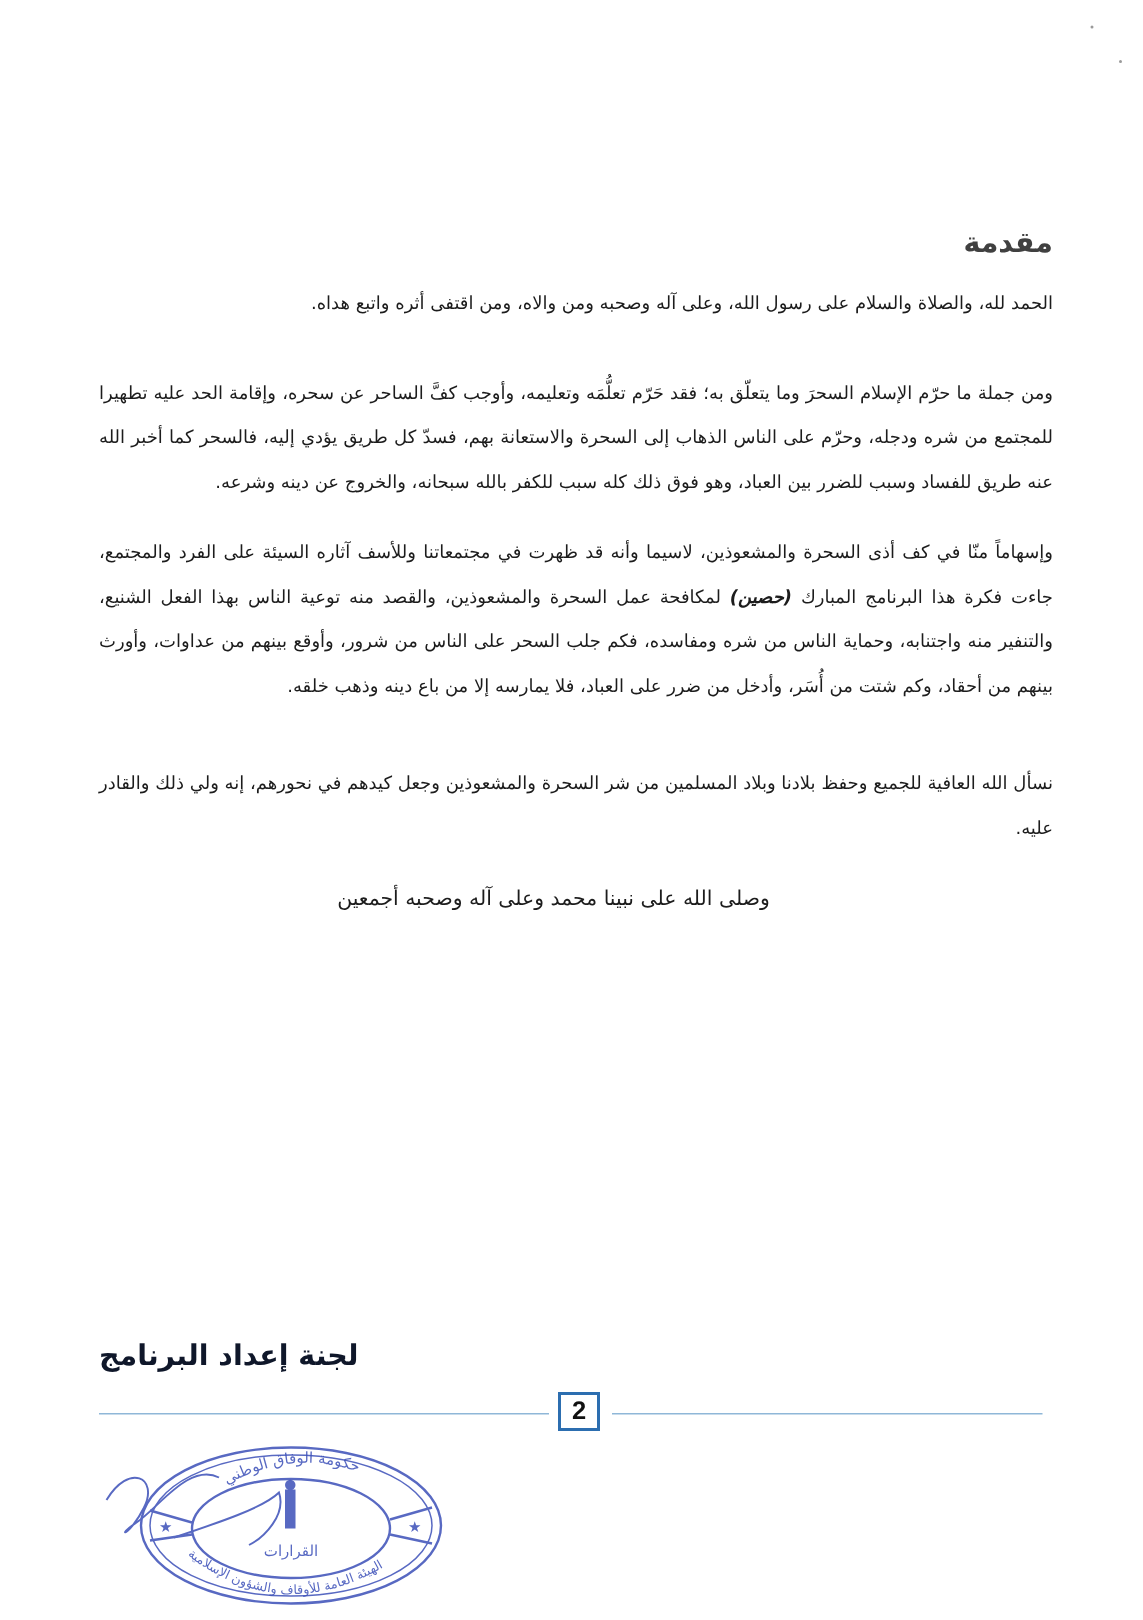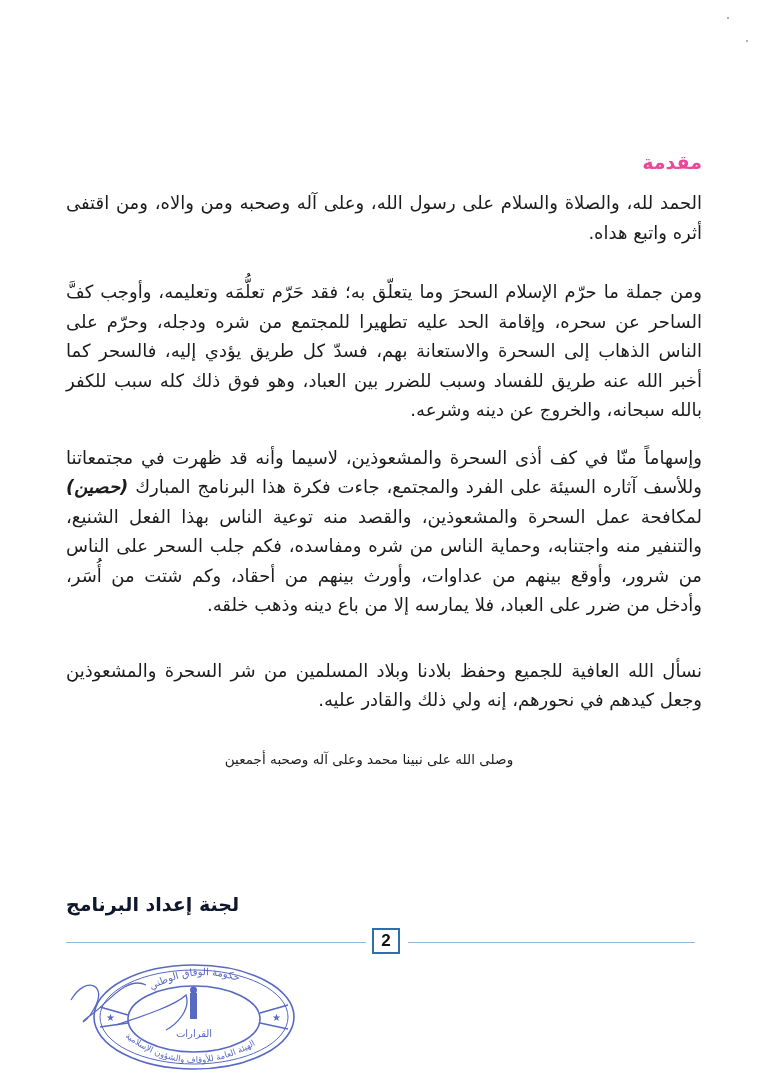--- a/index.html
+++ b/index.html
@@ -30,40 +30,40 @@
     }
     .content {
       position: absolute;
       left: 66px;
       right: 60px;
       top: 148px;
       direction: rtl;
       text-align: justify;
     }
     .heading {
-      color: #ec4899;
+      color: #404040;
       font-weight: bold;
       font-size: 19px;
       margin: 0 0 12px 0;
       line-height: 28px;
     }
     .para {
-      font-size: 18px;
+      font-size: 12px;
       line-height: 29.5px;
       margin: 0;
       text-align-last: right;
     }
     .gap-s { height: 6px; }
     .gap-m { height: 18px; }
     .bold-name { font-weight: bold; font-style: italic; }
     .closing {
       text-align: center;
       font-size: 13.6px;
       line-height: 29.5px;
-      margin: 12px;
+      margin: 0;
       text-align-last: center;
       padding-right: 30px;
     }
     .signature {
       position: absolute;
       left: 66px;
       right: 60px;
       top: 893px;
       direction: rtl;
       color: #0f172a;

